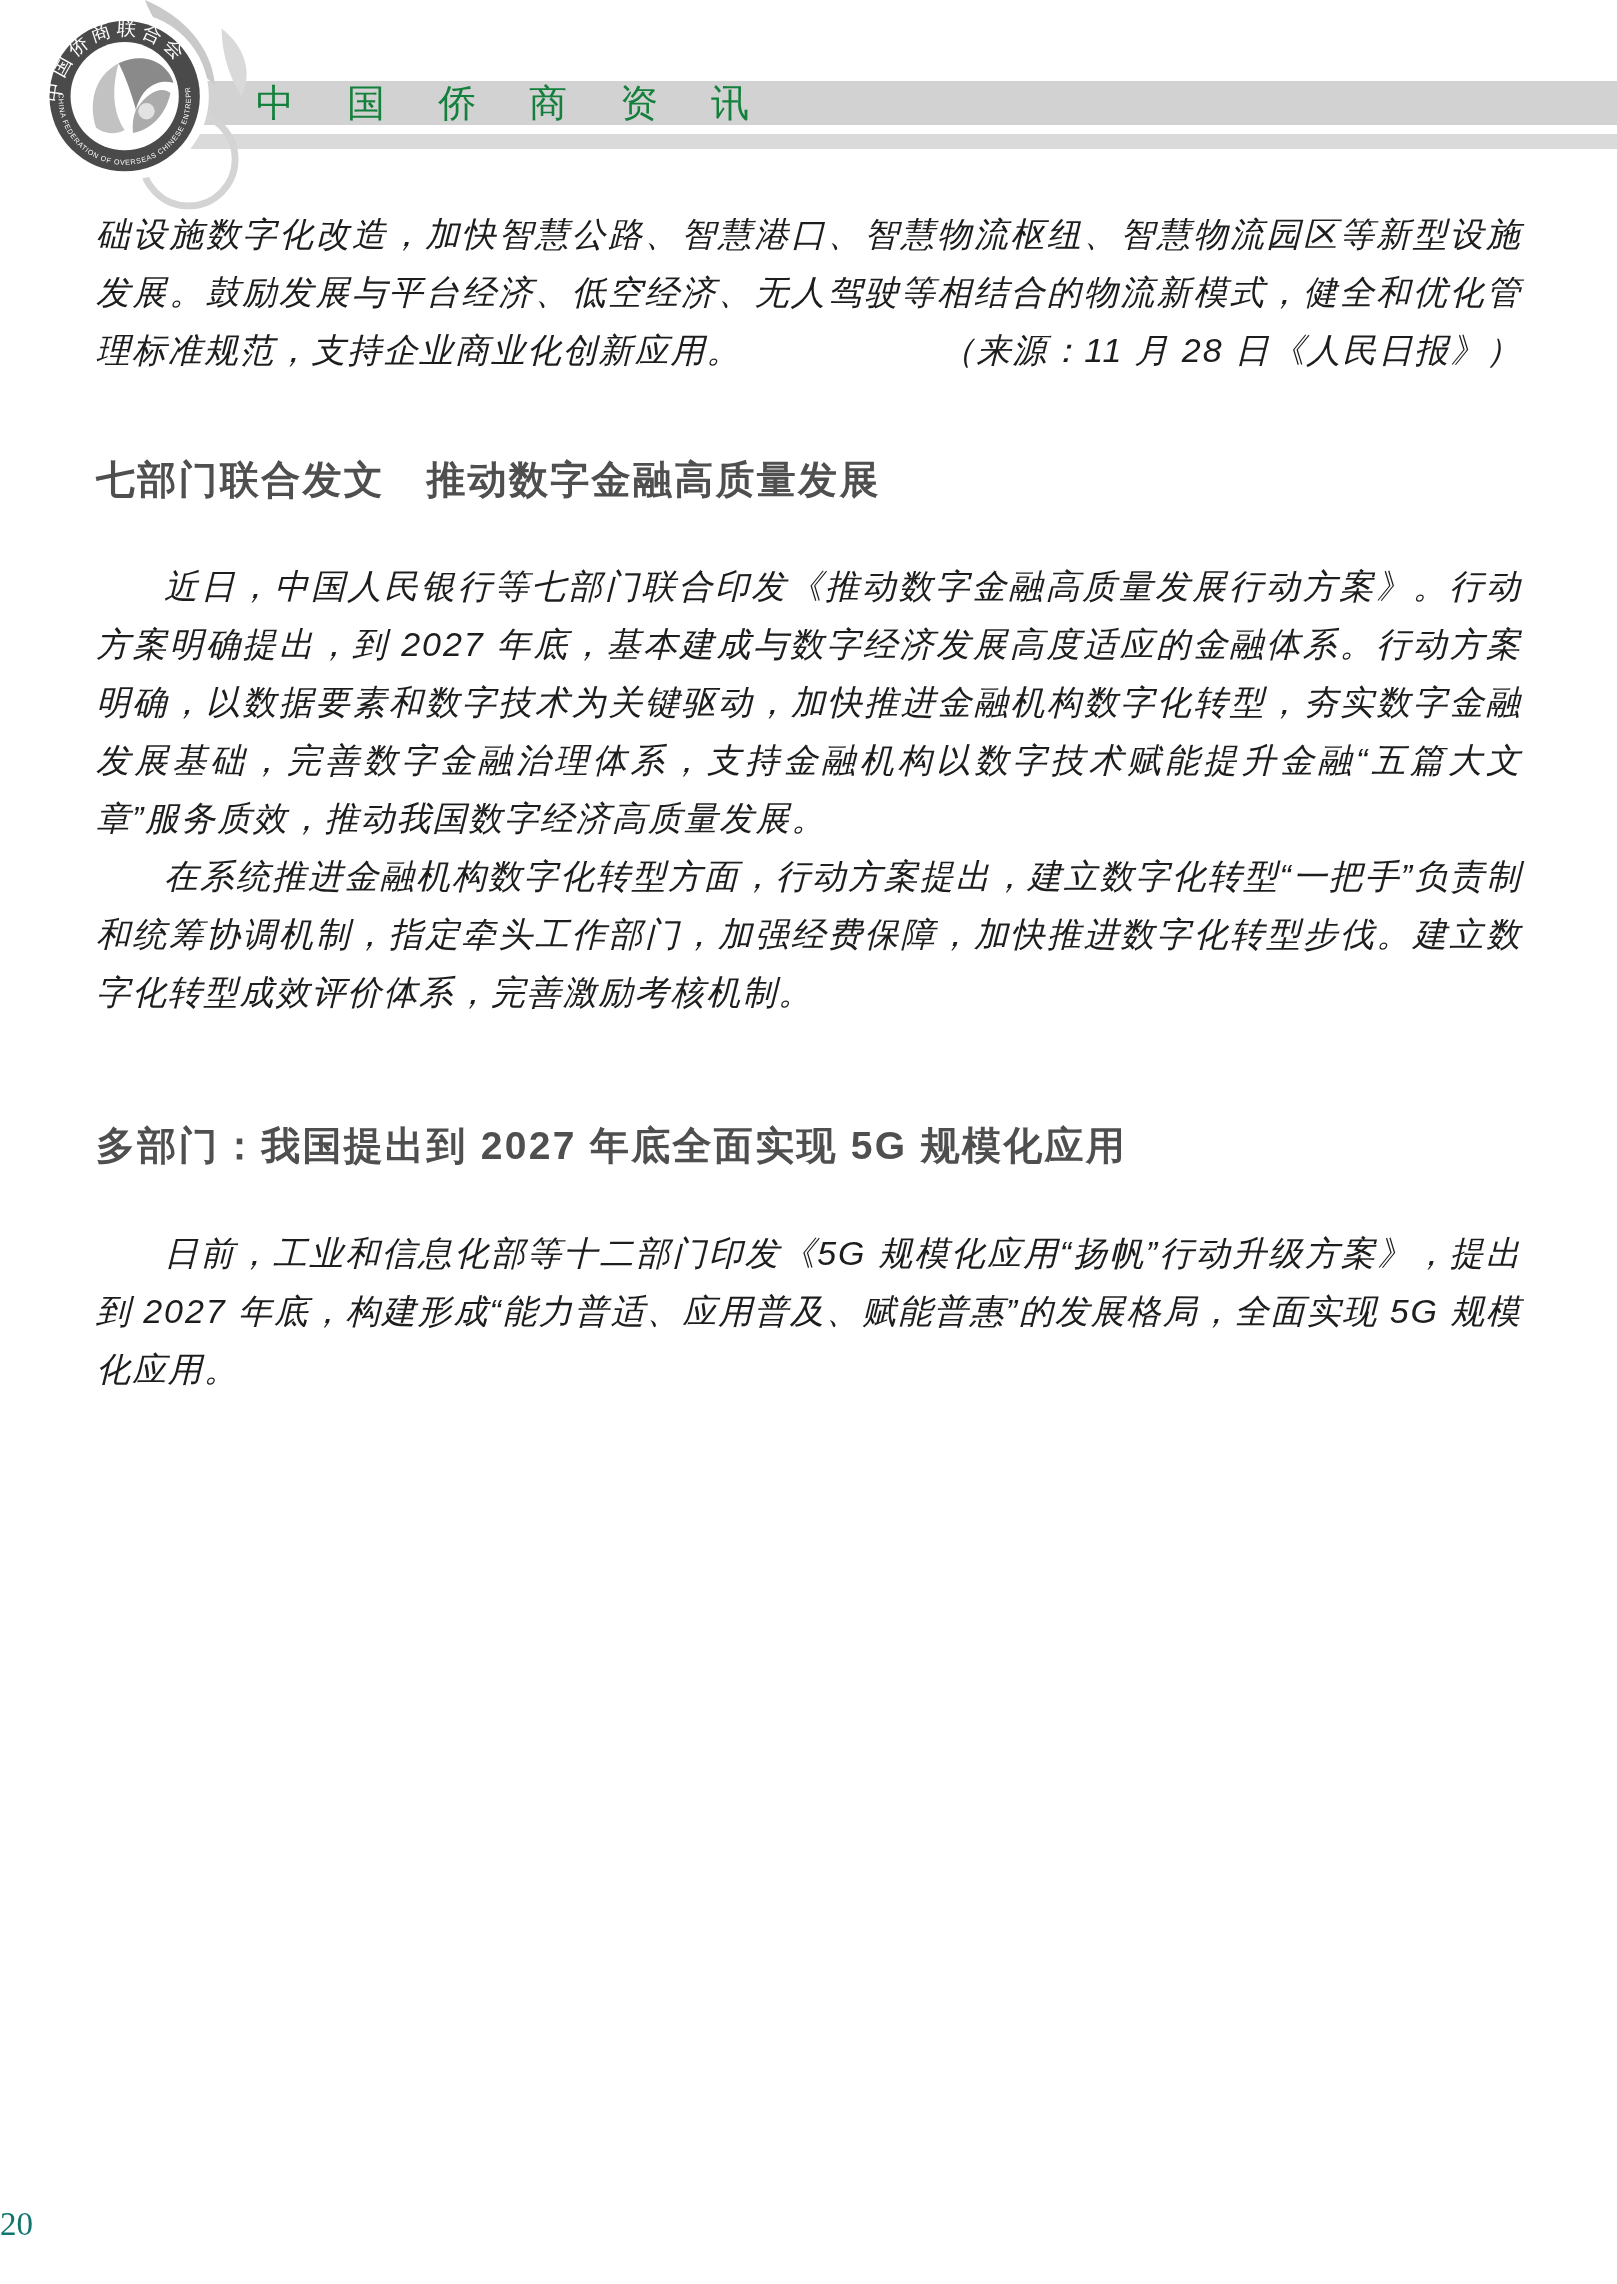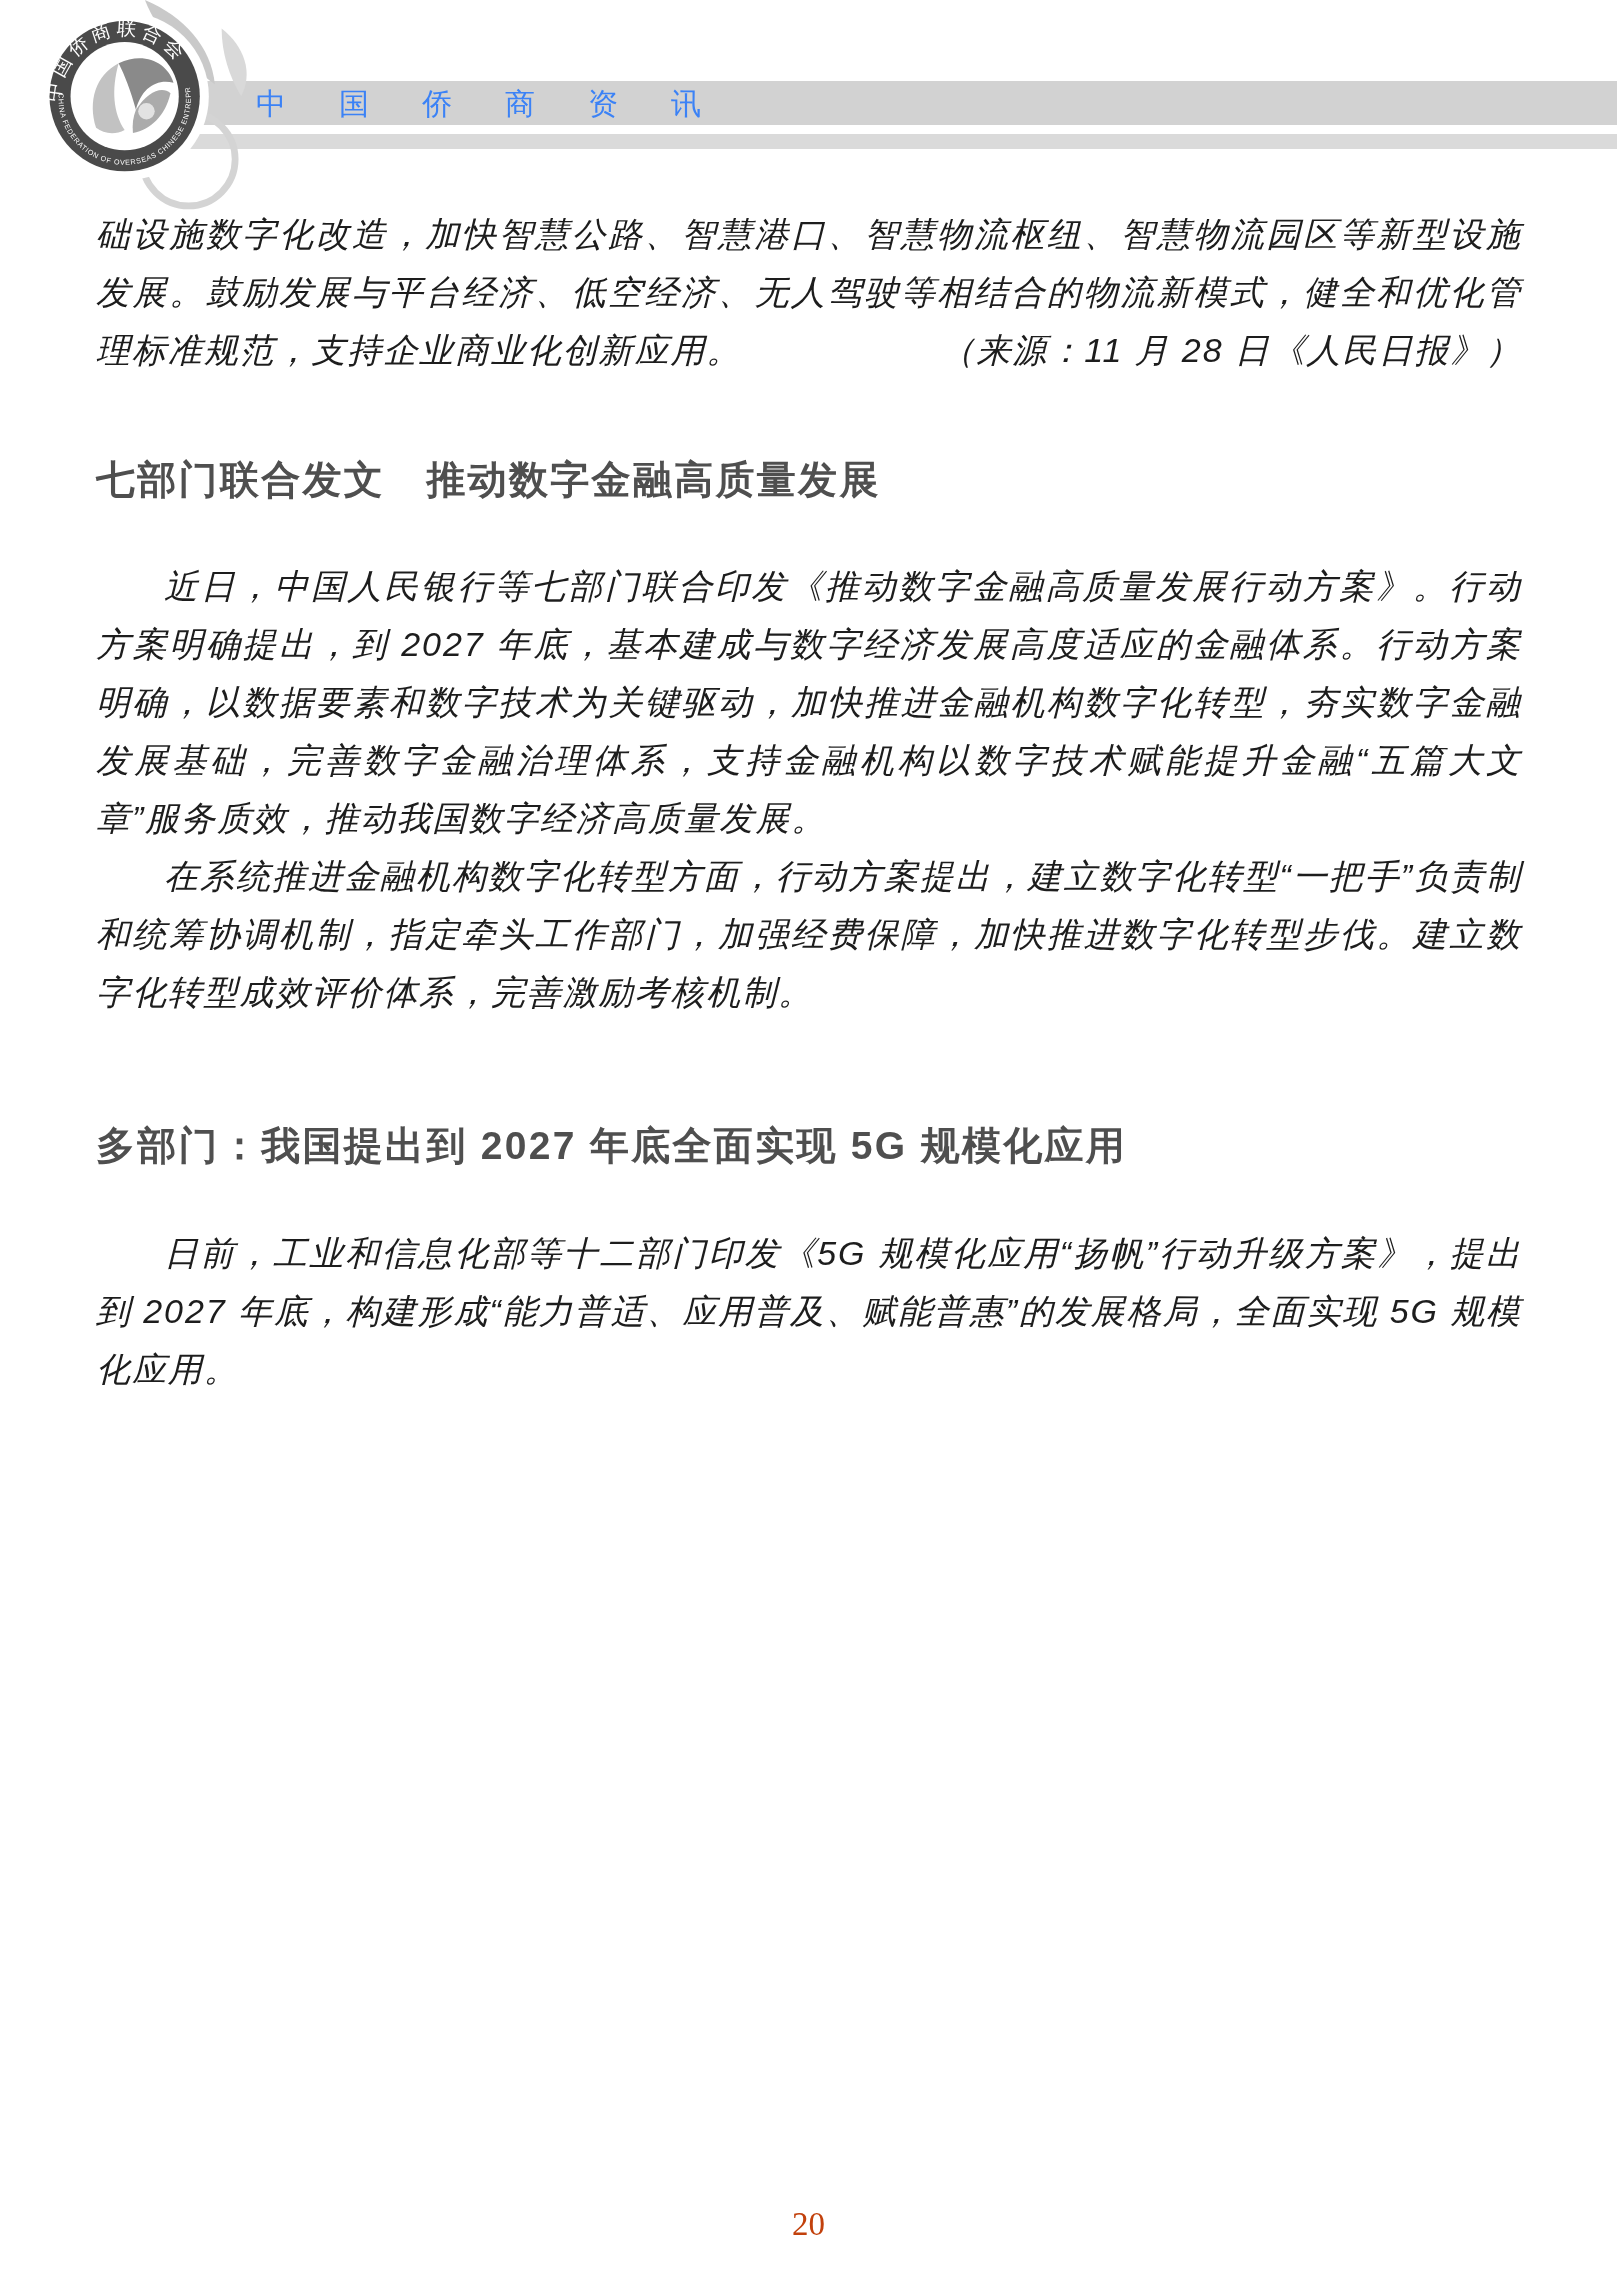--- a/index.html
+++ b/index.html
@@ -16,23 +16,23 @@
   .band-main {
     position: absolute; left: 111px; right: 0; top: 81px; height: 44px;
     background: #d2d2d2;
   }
   .band-thin {
     position: absolute; left: 158px; right: 0; top: 134px; height: 15px;
     background: #dadada;
   }
   .banner-title {
     position: absolute; left: 256px; top: 87px;
-    font-size: 30px; line-height: 33px;
+    font-size: 38px; line-height: 33px;
     letter-spacing: 53px;
-    color: #3b82f6;
+    color: #15803d;
     white-space: nowrap;
   }
 
   
   .logo-wrap {
     position: absolute; left: 32px; top: 0; width: 271px; height: 233px;
   }
 
   
   .content {
@@ -59,24 +59,24 @@
     letter-spacing: 2.3px;
     color: #4f4f4f;
     margin: 0;
   }
   h1.headline-1 { margin: 71px 0 47px 0; }
   h1.headline-2 { margin: 95px 0 48px 0; }
 
   
   .page-number {
     position: absolute; left: 0; width: 100%; top: 2206px;
-    text-align: center;
+    text-align: left;
     font-family: "Liberation Serif", serif;
     font-size: 33px;
-    color: #c2410c;
+    color: #0f766e;
   }
 </style>
 </head>
 <body>
 
 <div class="band-main"></div>
 <div class="band-thin"></div>
 <div class="banner-title">中国侨商资讯</div>
 
 <div class="logo-wrap">

